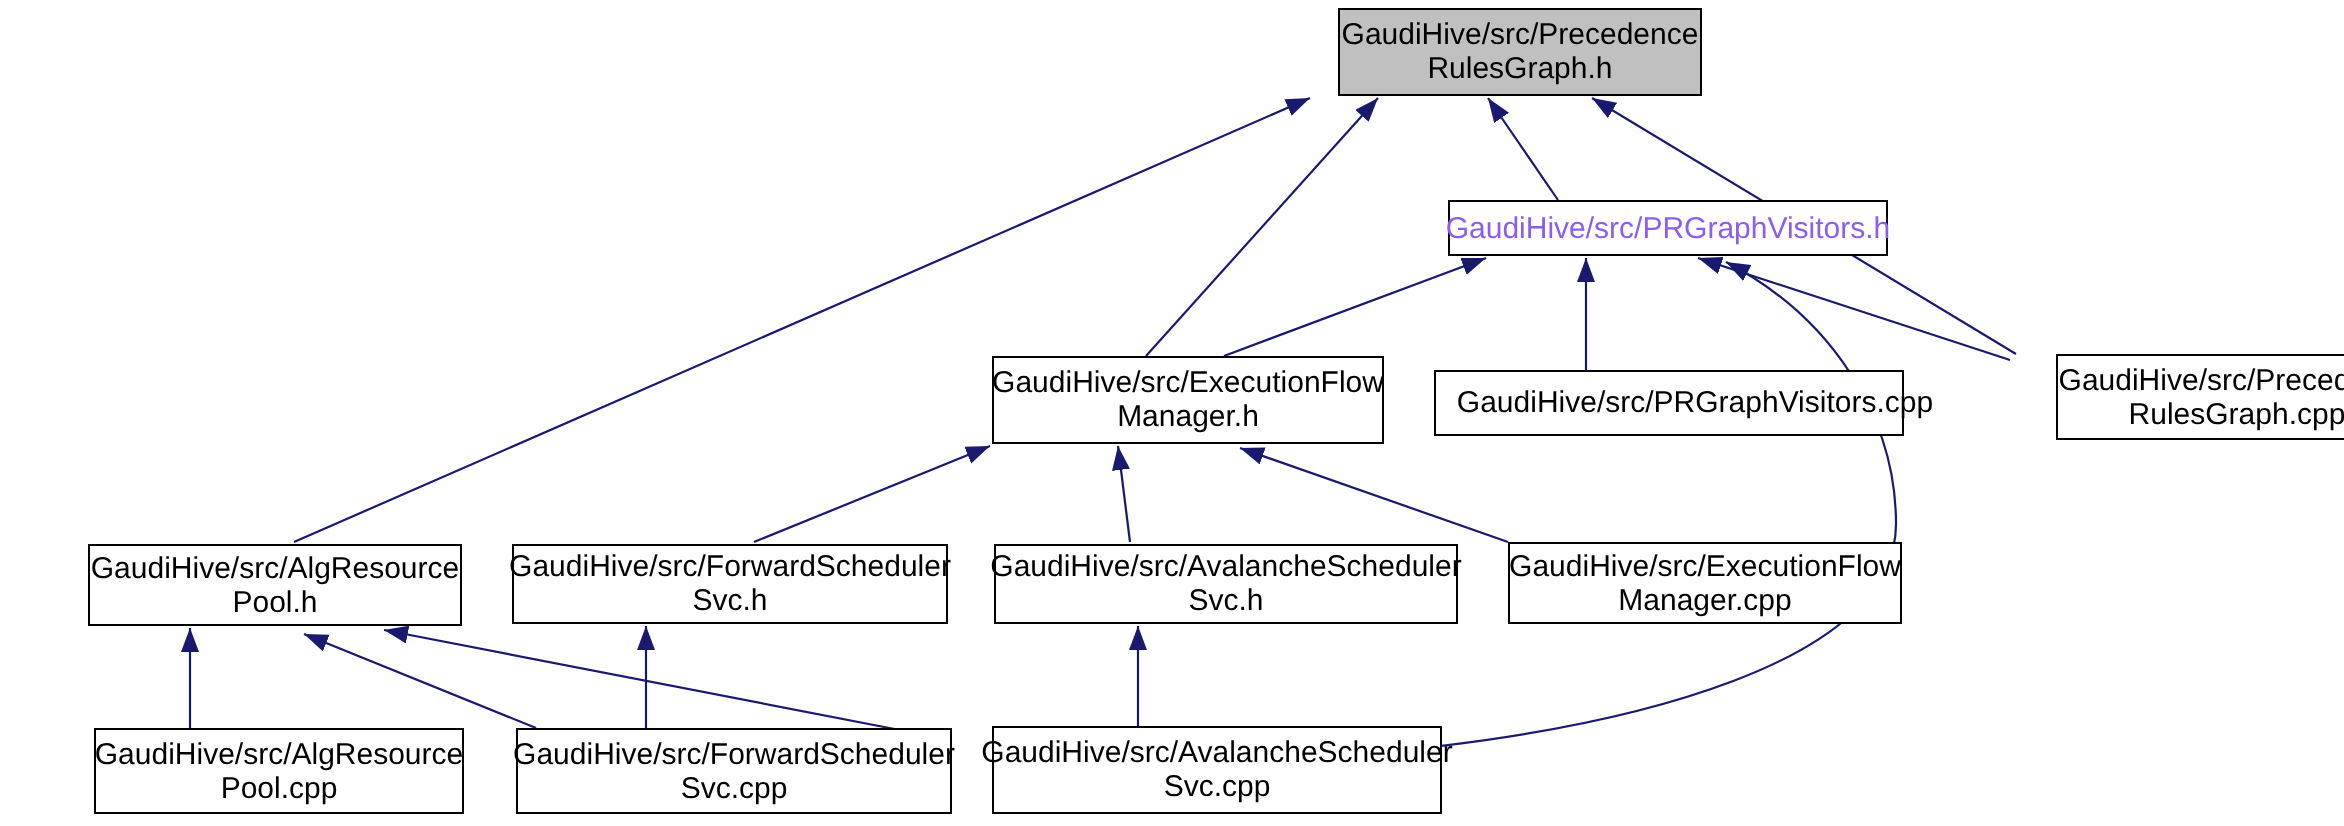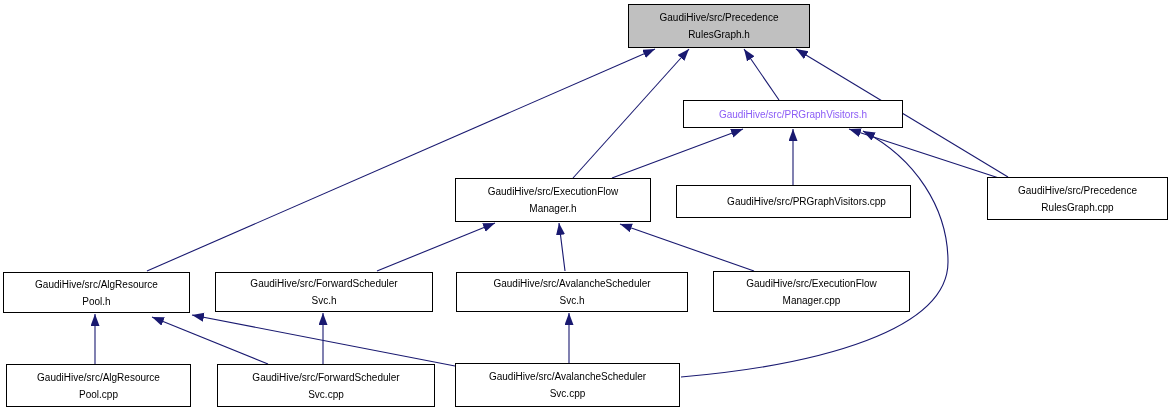--- a/index.html
+++ b/index.html
@@ -23,24 +23,25 @@
   .node {
     position: absolute;
     box-sizing: border-box;
     border: 1px solid #000000;
     background: #ffffff;
     color: #000000;
     display: flex;
     align-items: center;
     justify-content: center;
     text-align: center;
-    font-size: 10px;
+    font-size: 15px;
     line-height: 17px;
     white-space: pre-line;
     cursor: pointer;
+    margin-left: 41px;
   }
   .node.highlight { cursor: default; }
 </style>
 </head>
 <body>
 
 <div id="graph-canvas">
 
   <svg id="edges-layer" width="1172" height="413" viewBox="0 0 1172 413" xmlns="http://www.w3.org/2000/svg">
     <defs>

